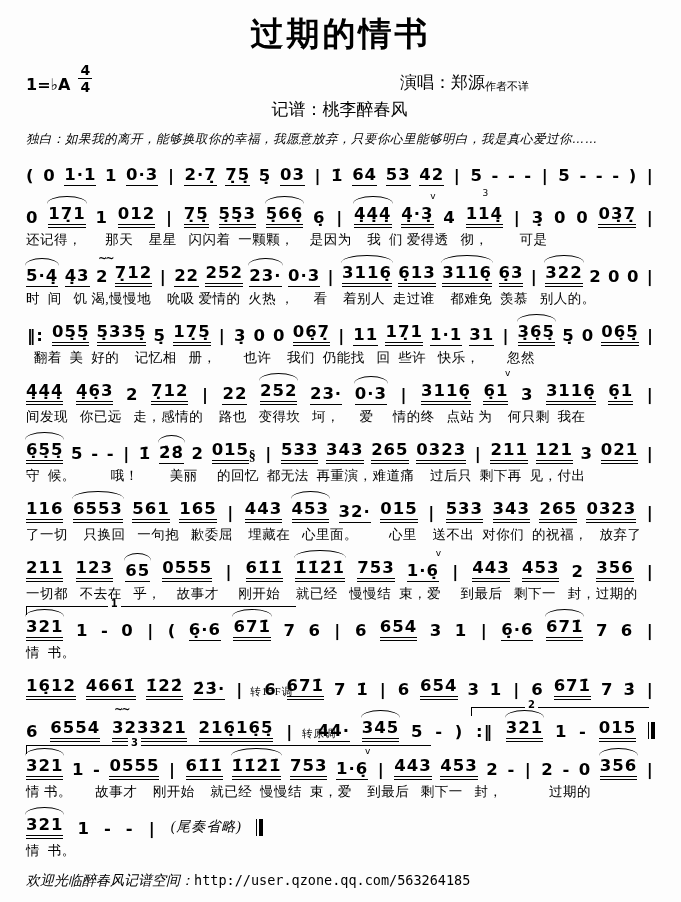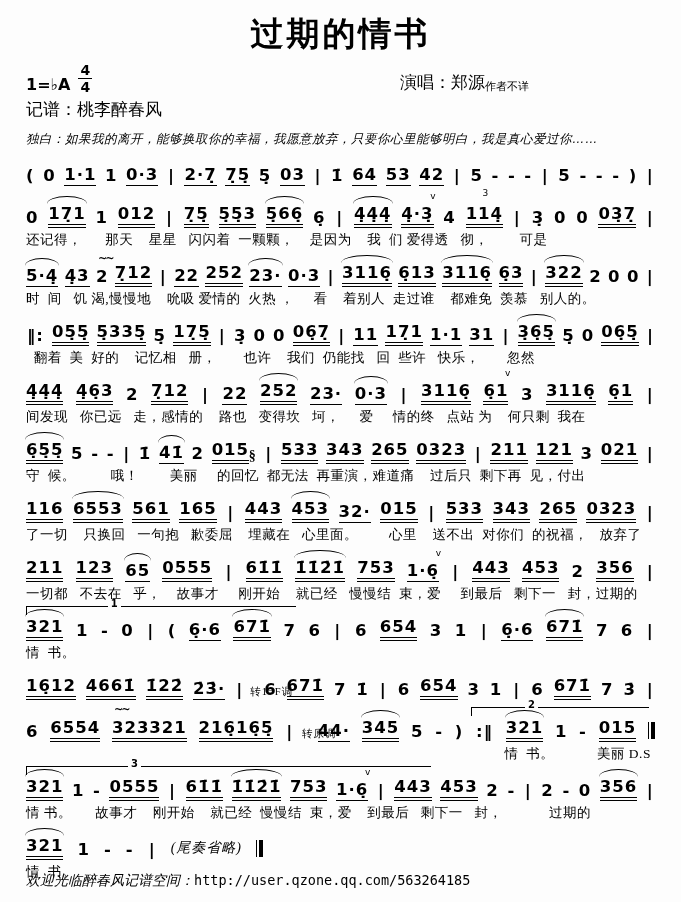--- a/index.html
+++ b/index.html
@@ -10,21 +10,21 @@
   
   .title { text-align: center; font-size: 33px; font-weight: bold; letter-spacing: 3px;
     font-family: "DejaVu Sans", sans-serif; margin-top: 4px; }
   .meta-row { display: flex; align-items: flex-end; margin-top: 6px; font-size: 15px; }
   .keysig { font-weight: bold; font-size: 16px; display: flex; align-items: flex-end; gap: 8px; width: 170px; }
   .timesig { display: inline-block; text-align: center; font-weight: bold; font-size: 14px; line-height: 1; }
   .timesig .top { border-bottom: 1.5px solid #000; padding: 0 2px 1px 2px; }
   .timesig .bot { padding-top: 1px; }
   .singer { flex: 1; text-align: right; font-size: 17px; font-family: "Liberation Serif", serif; }
   .author { width: 170px; text-align: left; font-size: 11px; font-family: "Liberation Serif", serif; }
-  .notator-row { text-align: left; font-size: 17px; font-family: "Liberation Serif", serif; margin-top: 4px; padding-right: 2px; }
+  .notator-row { text-align: center; font-size: 17px; font-family: "Liberation Serif", serif; margin-top: 4px; padding-right: 2px; }
   .monologue { font-size: 12.5px; font-style: italic; font-family: Liberation Sans, sans-serif;
     margin-top: 10px; letter-spacing: 0.5px; }
 
   
   .score { margin-top: 4px; }
   .system { position: relative; padding-top: 14px; margin-bottom: 1px; }
   .notes { display: flex; justify-content: space-between; align-items: flex-end; position: relative; }
   #sys13 .notes { justify-content: flex-start; gap: 14px; }
   .note { display: inline-block; position: relative; font-weight: bold; font-size: 16.5px;
     letter-spacing: 1px; line-height: 1.15; white-space: nowrap; }
@@ -212,21 +212,21 @@
         <div class="lyric">间发现   你已远   走，感情的    路也   变得坎   坷，     爱     情的终   点站 为    何只剩  我在</div>
       </div>
       <div class="system" id="sys6">
         <div class="notes">
           <span class="note u2 arc">6̣5̣5̣</span>
           <span class="note">5</span>
           <span class="note">-</span>
           <span class="note">-</span>
           <span class="note bar">|</span>
           <span class="note">1̇</span>
-          <span class="note u1 arc">4̇1̇</span>
+          <span class="note u1 arc">2̇8̇</span>
           <span class="note">2</span>
           <span class="note u2">015</span>
           <span class="note tl segno">
             <span>§</span>
           </span>
           <span class="note bar">|</span>
           <span class="note u2">533</span>
           <span class="note u2">343</span>
           <span class="note u2">265</span>
           <span class="note u2">0323</span>
@@ -354,21 +354,20 @@
           <span class="note">5</span>
           <span class="note">-</span>
           <span class="note">)</span>
           <span class="note bar">:‖</span>
           <span class="note u2 arc">321</span>
           <span class="note">1</span>
           <span class="note">-</span>
           <span class="note u2">015</span>
           <span class="note final"></span>
         </div>
-        <div class="lyric">情  书。           美丽 D.S</div>
       </div>
       <div class="system" id="sys12">
         <div class="ending">
           <b class="elabel">3</b>
         </div>
         <div class="notes">
           <span class="note u2 arc">321</span>
           <span class="note">1</span>
           <span class="note">-</span>
           <span class="note u2">0555</span>

